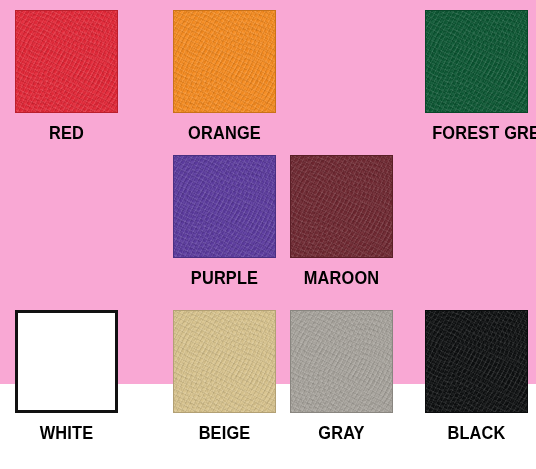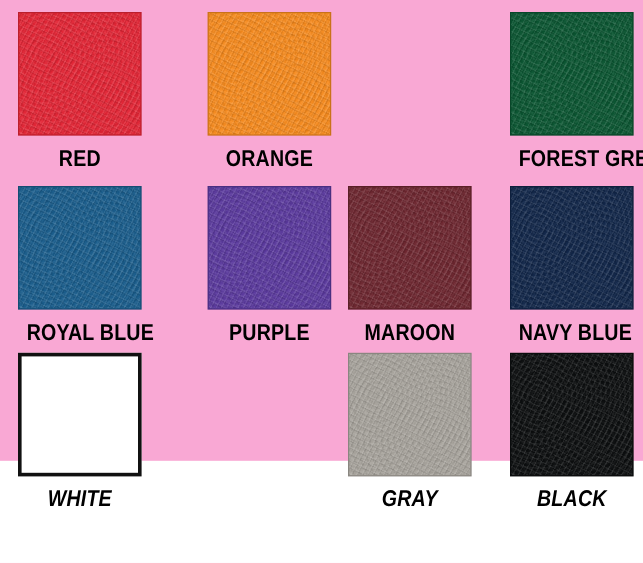--- a/index.html
+++ b/index.html
@@ -29,21 +29,21 @@
 
   
   .col-0 { left: 15px; }
   .col-1 { left: 155px; margin-left: 18px; }
   .col-2 { left: 290px; }
   .col-3 { left: 425px; }
 
   
   .row-0 { top: 10px; }
   .row-1 { top: 155px; }
-  .row-2 { top: 294px; font-style: italic; }
+  .row-2 { top: 310px; }
 
   .swatch-chip {
     position: relative;
     width: 103px;
     height: 103px;
     box-sizing: border-box;
     border: 1px solid rgba(0, 0, 0, 0.18);
     overflow: hidden;
   }
 
@@ -127,47 +127,41 @@
         <div class="grain"></div>
       </div>
       <div class="swatch-label">ORANGE</div>
     </div>
     <div class="swatch-cell col-3 row-0">
       <div class="swatch-chip" style="background-color: rgb(11, 86, 50);">
         <div class="grain"></div>
       </div>
       <div class="swatch-label">FOREST GREE</div>
     </div>
-    <div class="swatch-cell col-0 row-1">
-      <div class="swatch-chip" style="background-color: rgb(26, 93, 140);">
-        <div class="grain"></div>
-      </div>
-      <div class="swatch-label">ROYAL BLUE</div>
-    </div>
     <div class="swatch-cell col-2 row-1">
       <div class="swatch-chip" style="background-color: rgb(110, 39, 48);">
         <div class="grain"></div>
       </div>
       <div class="swatch-label">MAROON</div>
     </div>
     <div class="swatch-cell col-1 row-1">
       <div class="swatch-chip" style="background-color: rgb(91, 58, 158);">
         <div class="grain"></div>
       </div>
       <div class="swatch-label">PURPLE</div>
     </div>
-    <div class="swatch-cell col-3 row-1">
-      <div class="swatch-chip" style="background-color: rgb(18, 39, 74);">
-        <div class="grain"></div>
-      </div>
-      <div class="swatch-label">NAVY BLUE</div>
-    </div>
     <div class="swatch-cell col-0 row-2">
       <div class="swatch-chip outlined" style="background-color: rgb(255, 255, 255);"></div>
       <div class="swatch-label">WHITE</div>
+    </div>
+    <div class="swatch-cell col-1 row-2">
+      <div class="swatch-chip" style="background-color: rgb(217, 196, 142);">
+        <div class="grain"></div>
+      </div>
+      <div class="swatch-label">BEIGE</div>
     </div>
     <div class="swatch-cell col-3 row-2">
       <div class="swatch-chip" style="background-color: rgb(13, 15, 16);">
         <div class="grain"></div>
       </div>
       <div class="swatch-label">BLACK</div>
     </div>
     <div class="swatch-cell col-2 row-2">
       <div class="swatch-chip" style="background-color: rgb(168, 164, 157);">
         <div class="grain"></div>

